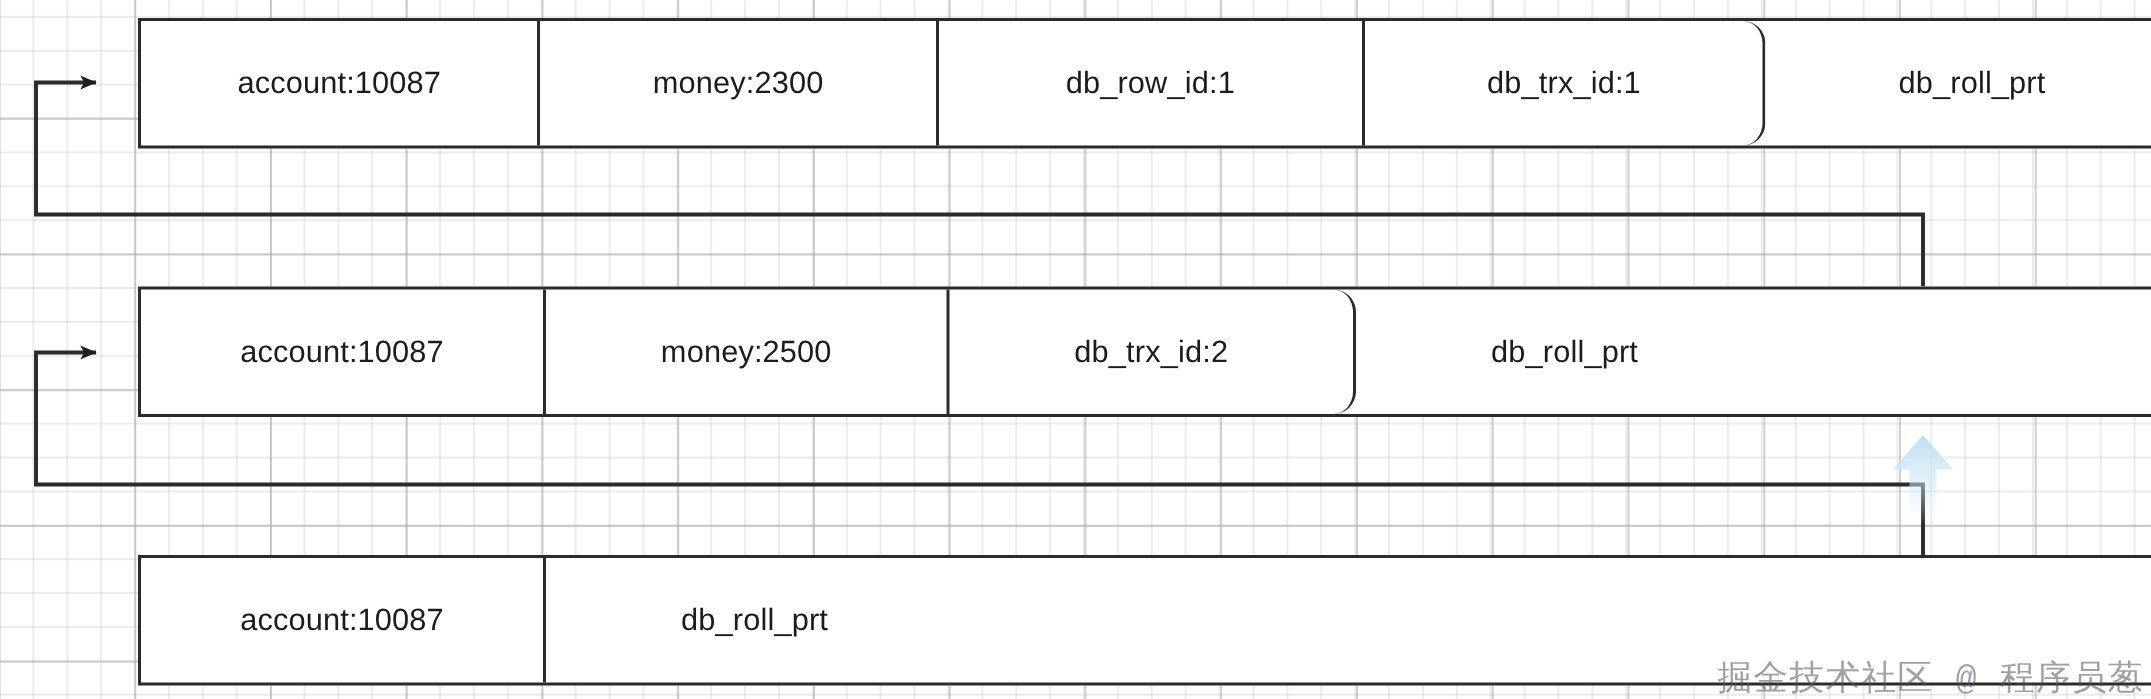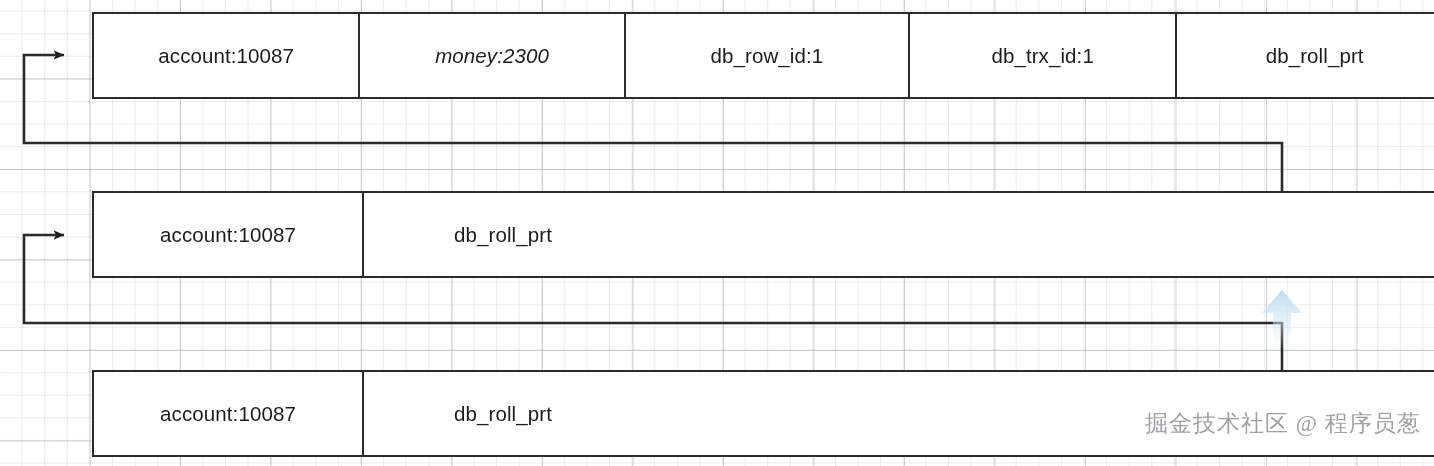--- a/index.html
+++ b/index.html
@@ -63,23 +63,23 @@
     border-right: 2.5px solid #2b2b2b;
     height: 100%;
   }
   .record-cell:last-child {
     border-right: none;
     padding-left: 15px;
   }
 
   
   .c0 { width: 270px; }
-  .c1 { width: 269px; font-style: italic; }
+  .c1 { width: 269px; }
   .c2 { width: 288px; }
-  .c3 { width: 271px; }
+  .c3 { width: 271px; border-radius: 15px; }
   .c4 { width: 263px; }
 
   #row-0 { left: 68px; top: 12px;  width: 1347px; height: 87px; }
   #row-1 { left: 68px; top: 191px; width: 1347px; height: 87px; }
   #row-2 { left: 68px; top: 370px; width: 1347px; height: 87px; }
 
   
   #cursor-arrow {
     position: absolute;
     left: 1259px;
@@ -87,27 +87,27 @@
     width: 46px;
     height: 62px;
     z-index: 5;
     pointer-events: none;
   }
 
   
   #watermark {
     position: absolute;
     left: 1145px;
-    top: 408px;
+    top: 436px;
     font-size: 23px;
     color: rgba(80, 80, 90, 0.55);
     white-space: nowrap;
     letter-spacing: 1px;
     z-index: 6;
-    font-family: Liberation Serif, serif;
+    font-family: Liberation Mono, monospace;
   }
 </style>
 </head>
 <body>
 
 <div id="canvas">
 
   <svg id="wires" viewBox="0 0 1434 466" xmlns="http://www.w3.org/2000/svg">
     <defs>
       <marker id="arrowRight" markerWidth="12" markerHeight="12" refX="10.5" refY="5" orient="auto" markerUnits="userSpaceOnUse">
@@ -138,20 +138,22 @@
   <div class="record-row" id="row-0">
     <div class="record-cell c0">account:10087</div>
     <div class="record-cell c1">money:2300</div>
     <div class="record-cell c2">db_row_id:1</div>
     <div class="record-cell c3">db_trx_id:1</div>
     <div class="record-cell c4">db_roll_prt</div>
   </div>
 
   <div class="record-row" id="row-1">
     <div class="record-cell c0">account:10087</div>
+    <div class="record-cell c1">money:2500</div>
+    <div class="record-cell c3">db_trx_id:2</div>
     <div class="record-cell c4">db_roll_prt</div>
   </div>
 
   <div class="record-row" id="row-2">
     <div class="record-cell c0">account:10087</div>
     <div class="record-cell c4">db_roll_prt</div>
   </div>
 
   <div id="watermark">掘金技术社区 @ 程序员葱</div>
 

